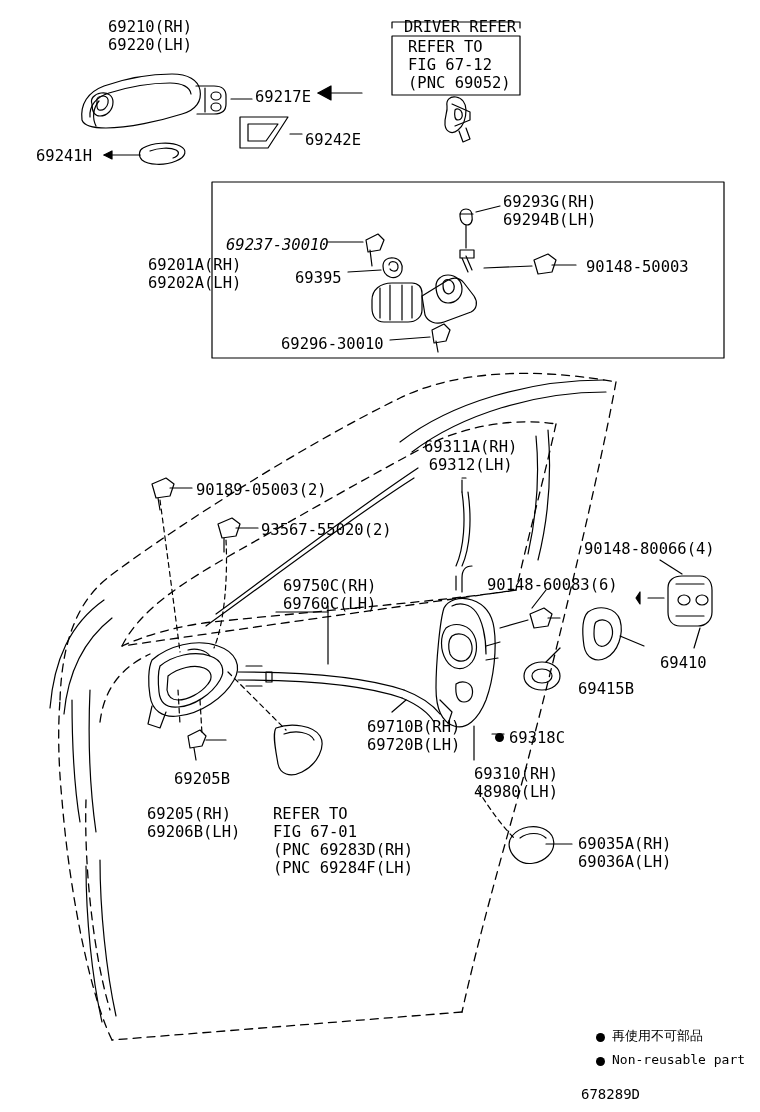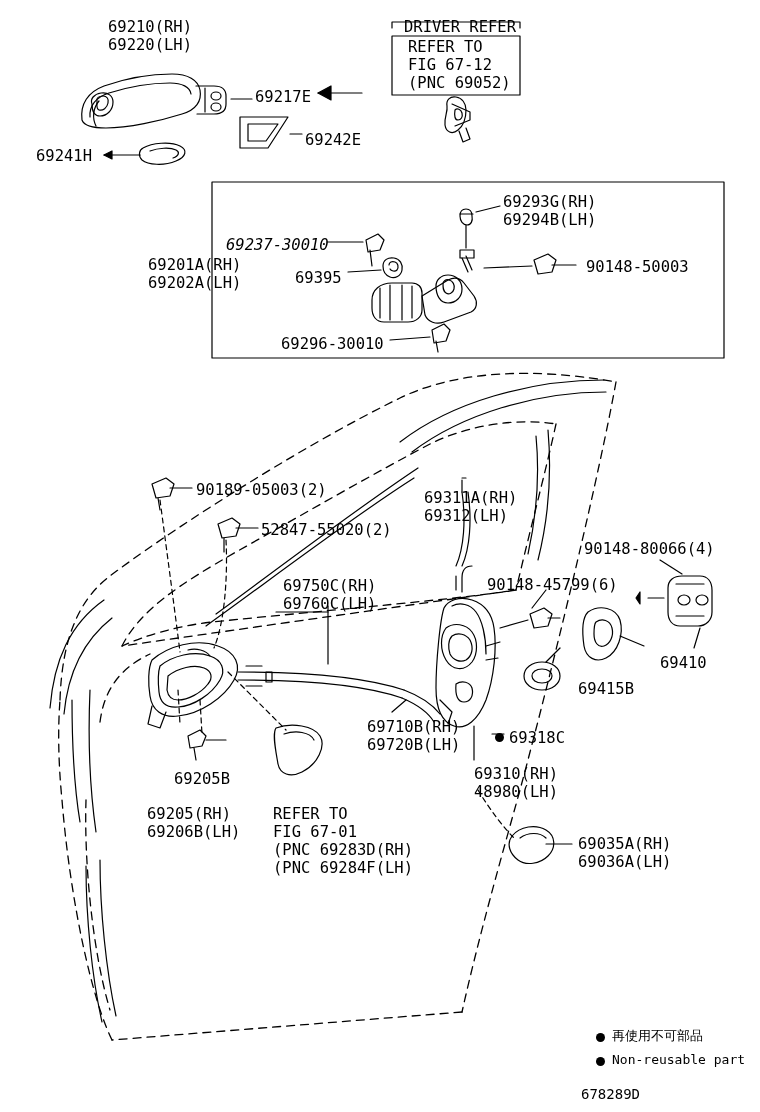--- a/index.html
+++ b/index.html
@@ -287,27 +287,27 @@
   <div class="lbl" style="left:503px; top:193px;">69293G(RH)
 69294B(LH)</div>
   <div class="lbl" style="left:226px; top:236px;font-style:italic;">69237-30010</div>
   <div class="lbl" style="left:100px; top:256px;margin-left:48px;">69201A(RH)
 69202A(LH)</div>
   <div class="lbl" style="left:295px; top:269px;">69395</div>
   <div class="lbl" style="left:586px; top:258px;text-align:right;">90148-50003</div>
   <div class="lbl" style="left:281px; top:335px;">69296-30010</div>
 
   <div class="lbl" style="left:196px; top:481px;">90189-05003(2)</div>
-  <div class="lbl" style="left:424px; top:489px;">69311A(RH)
+  <div class="lbl" style="left:424px; top:438px;text-align:center;">69311A(RH)
 69312(LH)</div>
-  <div class="lbl" style="left:261px; top:521px;">52847-55020(2)</div>
+  <div class="lbl" style="left:261px; top:521px;">93567-55020(2)</div>
   <div class="lbl" style="left:584px; top:540px;">90148-80066(4)</div>
   <div class="lbl" style="left:283px; top:577px;text-align:right;">69750C(RH)
 69760C(LH)</div>
-  <div class="lbl" style="left:487px; top:576px;">90148-45799(6)</div>
+  <div class="lbl" style="left:487px; top:576px;">90148-60083(6)</div>
   <div class="lbl" style="left:660px; top:654px;">69410</div>
   <div class="lbl" style="left:578px; top:680px;">69415B</div>
   <div class="lbl" style="left:323px; top:718px;margin-left:44px;">69710B(RH)
 69720B(LH)</div>
   <div class="lbl" style="left:509px; top:729px;">69318C</div>
   <div class="dot" style="left:495px; top:733px;"></div>
   <div class="lbl" style="left:174px; top:770px;">69205B</div>
   <div class="lbl" style="left:474px; top:765px;">69310(RH)
 48980(LH)</div>
   <div class="lbl" style="left:147px; top:805px;">69205(RH)

